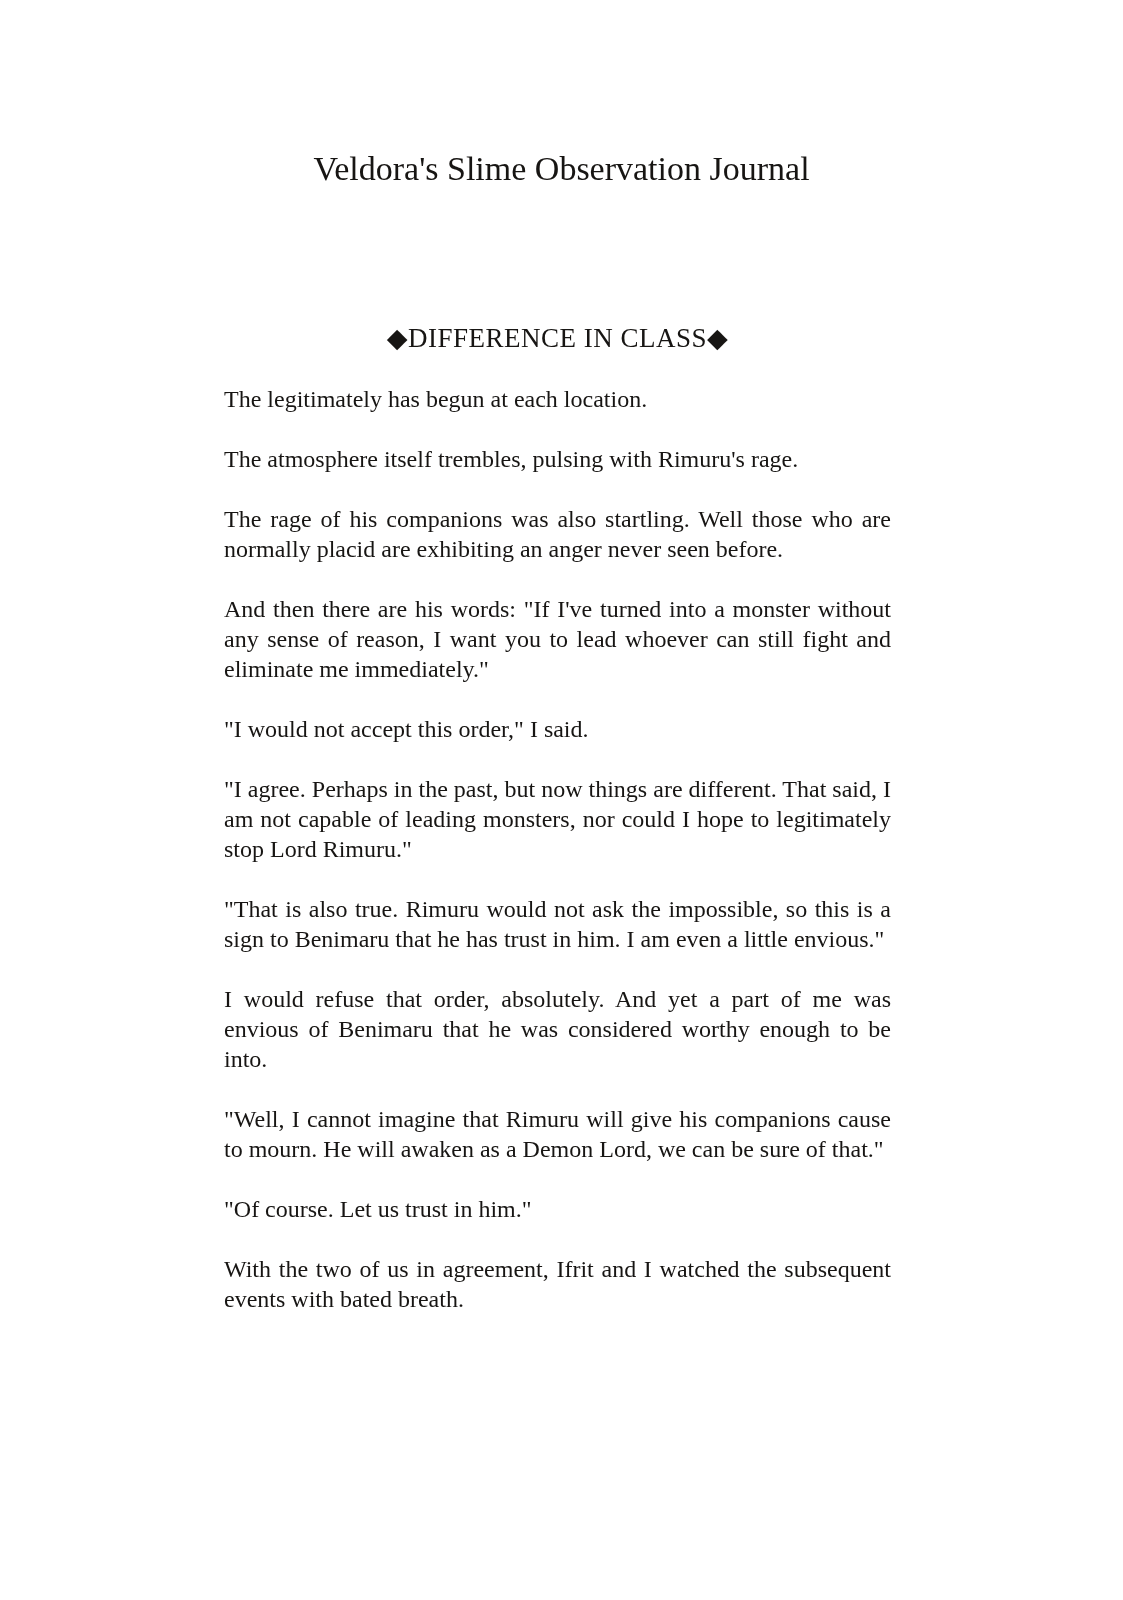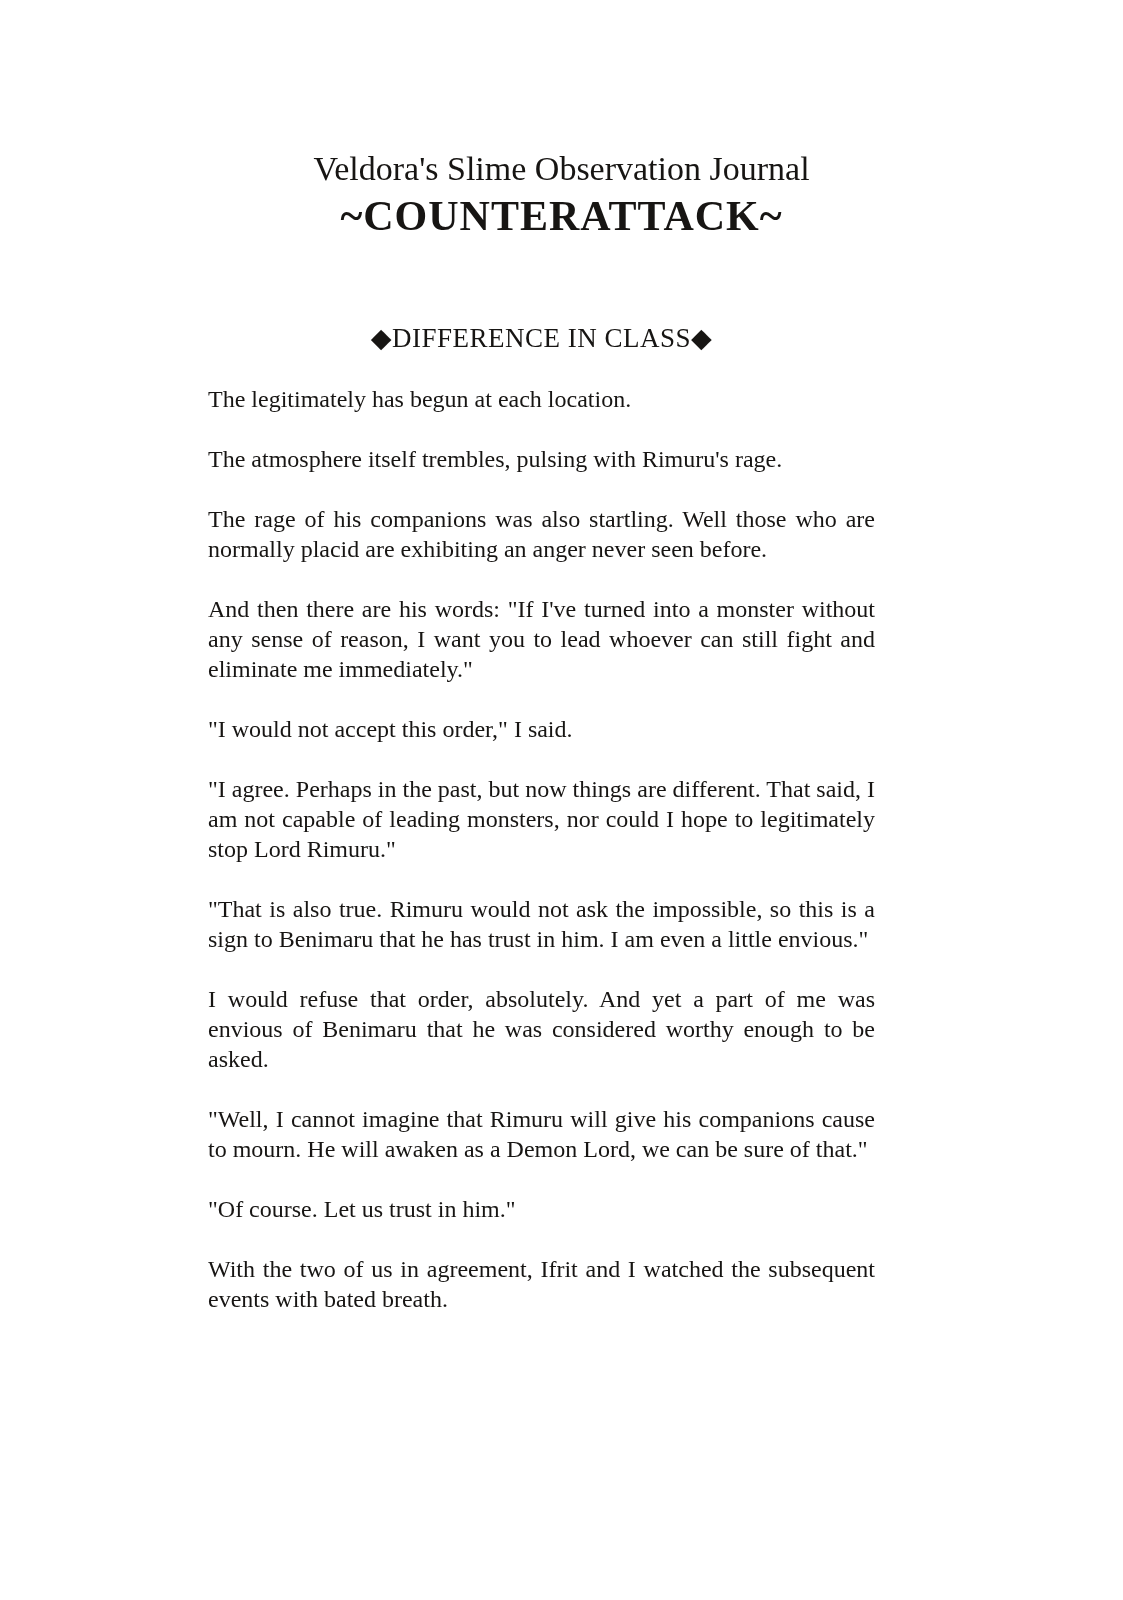--- a/index.html
+++ b/index.html
@@ -30,21 +30,21 @@
     letter-spacing: 0px;
   }
   .chapter-subtitle {
     font-size: 42px;
     line-height: 50px;
     font-weight: bold;
     letter-spacing: 1px;
   }
   .text-column {
     position: absolute;
-    left: 208px;
+    left: 224px;
     top: 320px;
     width: 667px;
   }
   .section-heading {
     font-size: 27px;
     line-height: 36px;
     font-weight: normal;
     text-align: center;
     margin: 0 0 28px 0;
     letter-spacing: 0.5px;
@@ -57,33 +57,32 @@
     text-justify: inter-word;
   }
 </style>
 </head>
 <body>
 
 <div class="page">
 
   <header class="title-block">
     <div class="chapter-title">Veldora's Slime Observation Journal</div>
-    <div class="chapter-subtitle">~COUNTERATTACK~</div>
   </header>
 
   <main class="text-column">
     <h2 class="section-heading">◆DIFFERENCE IN CLASS◆</h2>
     <div>
         <p class="body-para">The legitimately has begun at each location.</p>
         <p class="body-para">The atmosphere itself trembles, pulsing with Rimuru's rage.</p>
         <p class="body-para">The rage of his companions was also startling. Well those who are normally placid are exhibiting an anger never seen before.</p>
         <p class="body-para">And then there are his words: "If I've turned into a monster without any sense of reason, I want you to lead whoever can still fight and eliminate me immediately."</p>
         <p class="body-para">"I would not accept this order," I said.</p>
         <p class="body-para">"I agree. Perhaps in the past, but now things are different. That said, I am not capable of leading monsters, nor could I hope to legitimately stop Lord Rimuru."</p>
         <p class="body-para">"That is also true. Rimuru would not ask the impossible, so this is a sign to Benimaru that he has trust in him. I am even a little envious."</p>
-        <p class="body-para">I would refuse that order, absolutely. And yet a part of me was envious of Benimaru that he was considered worthy enough to be asked.</p>
+        <p class="body-para">I would refuse that order, absolutely. And yet a part of me was envious of Benimaru that he was considered worthy enough to be into.</p>
         <p class="body-para">"Well, I cannot imagine that Rimuru will give his companions cause to mourn. He will awaken as a Demon Lord, we can be sure of that."</p>
         <p class="body-para">"Of course. Let us trust in him."</p>
         <p class="body-para">With the two of us in agreement, Ifrit and I watched the subsequent events with bated breath.</p>
       </div>
   </main>
 
 </div>
 
 </body></html>

